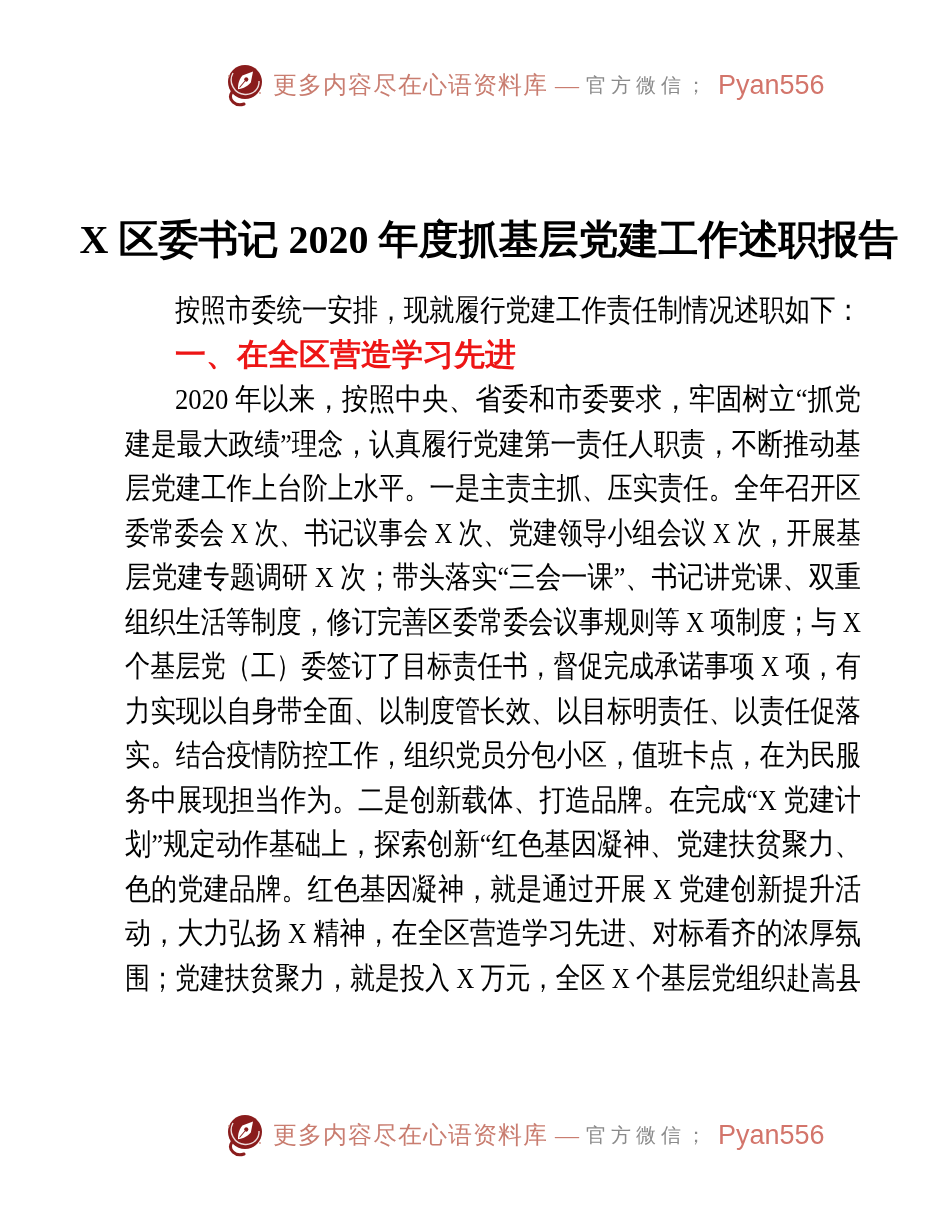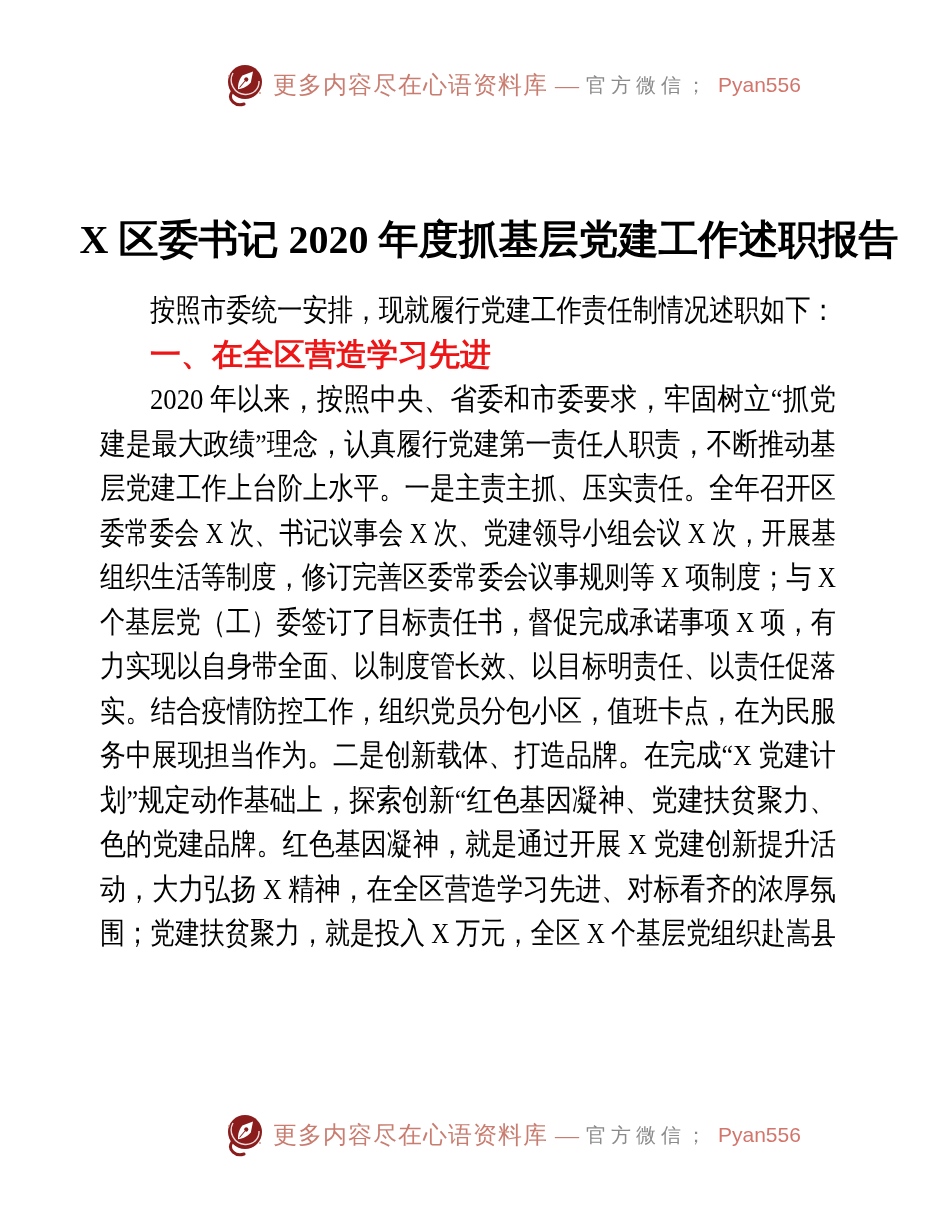--- a/index.html
+++ b/index.html
@@ -31,21 +31,21 @@
   }
   .wm-dash { color: var(--watermark-text, #c97d70); font-size: 24px; }
   .wm-channel {
     color: var(--watermark-channel, #8a8a8a);
     font-size: 20px;
     letter-spacing: 5px;
     font-family: "DejaVu Serif", serif;
   }
   .wm-account {
     color: var(--watermark-account, #d3756b);
-    font-size: 21px;
+    font-size: 27px;
     font-family: "Liberation Sans", "DejaVu Sans", sans-serif;
     text-align: center;
   }
 
   
   .doc-title {
     position: absolute;
     top: 212px;
     left: 0; right: 0;
     text-align: center;
@@ -53,21 +53,21 @@
     font-weight: bold;
     color: var(--body-text, #000);
     font-family: "Liberation Serif", "DejaVu Serif", serif;
     letter-spacing: 0px;
     padding-left: 28px;
   }
 
   
   .doc-body {
     position: absolute;
-    left: 100px;
+    left: 125px;
     top: 288px;
     width: 736px;
   }
   .line {
     height: 44.5px;
     line-height: 44.5px;
     font-size: 30px;
     color: var(--body-text, #000);
     text-align: left;
     overflow: visible;
@@ -110,20 +110,21 @@
 
 <div class="doc-title">X 区委书记 2020 年度抓基层党建工作述职报告</div>
 
 <div class="doc-body">
     <div class="line para-start"><span class="txt" style="transform: scaleX(0.846914);">按照市委统一安排，现就履行党建工作责任制情况述职如下：</span></div>
     <div class="line heading"><span class="txt">一、在全区营造学习先进</span></div>
     <div class="line para-start"><span class="txt" style="transform: scaleX(0.889952);">2020 年以来，按照中央、省委和市委要求，牢固树立“抓党</span></div>
     <div class="line body"><span class="txt" style="transform: scaleX(0.862505);">建是最大政绩”理念，认真履行党建第一责任人职责，不断推动基</span></div>
     <div class="line body"><span class="txt" style="transform: scaleX(0.845977);">层党建工作上台阶上水平。一是主责主抓、压实责任。全年召开区</span></div>
     <div class="line body"><span class="txt" style="transform: scaleX(0.826966);">委常委会 X 次、书记议事会 X 次、党建领导小组会议 X 次，开展基</span></div>
+    <div class="line body"><span class="txt" style="transform: scaleX(0.872765);">层党建专题调研 X 次；带头落实“三会一课”、书记讲党课、双重</span></div>
     <div class="line body"><span class="txt" style="transform: scaleX(0.840333);">组织生活等制度，修订完善区委常委会议事规则等 X 项制度；与 X</span></div>
     <div class="line body"><span class="txt" style="transform: scaleX(0.839539);">个基层党（工）委签订了目标责任书，督促完成承诺事项 X 项，有</span></div>
     <div class="line body"><span class="txt" style="transform: scaleX(0.845977);">力实现以自身带全面、以制度管长效、以目标明责任、以责任促落</span></div>
     <div class="line body"><span class="txt" style="transform: scaleX(0.845977);">实。结合疫情防控工作，组织党员分包小区，值班卡点，在为民服</span></div>
     <div class="line body"><span class="txt" style="transform: scaleX(0.863359);">务中展现担当作为。二是创新载体、打造品牌。在完成“X 党建计</span></div>
     <div class="line body"><span class="txt" style="transform: scaleX(0.879709);">划”规定动作基础上，探索创新“红色基因凝神、党建扶贫聚力、</span></div>
     <div class="line body"><span class="txt" style="transform: scaleX(0.869286);">色的党建品牌。红色基因凝神，就是通过开展 X 党建创新提升活</span></div>
     <div class="line body"><span class="txt" style="transform: scaleX(0.869286);">动，大力弘扬 X 精神，在全区营造学习先进、对标看齐的浓厚氛</span></div>
     <div class="line body"><span class="txt" style="transform: scaleX(0.833198);">围；党建扶贫聚力，就是投入 X 万元，全区 X 个基层党组织赴嵩县</span></div>
   </div>

